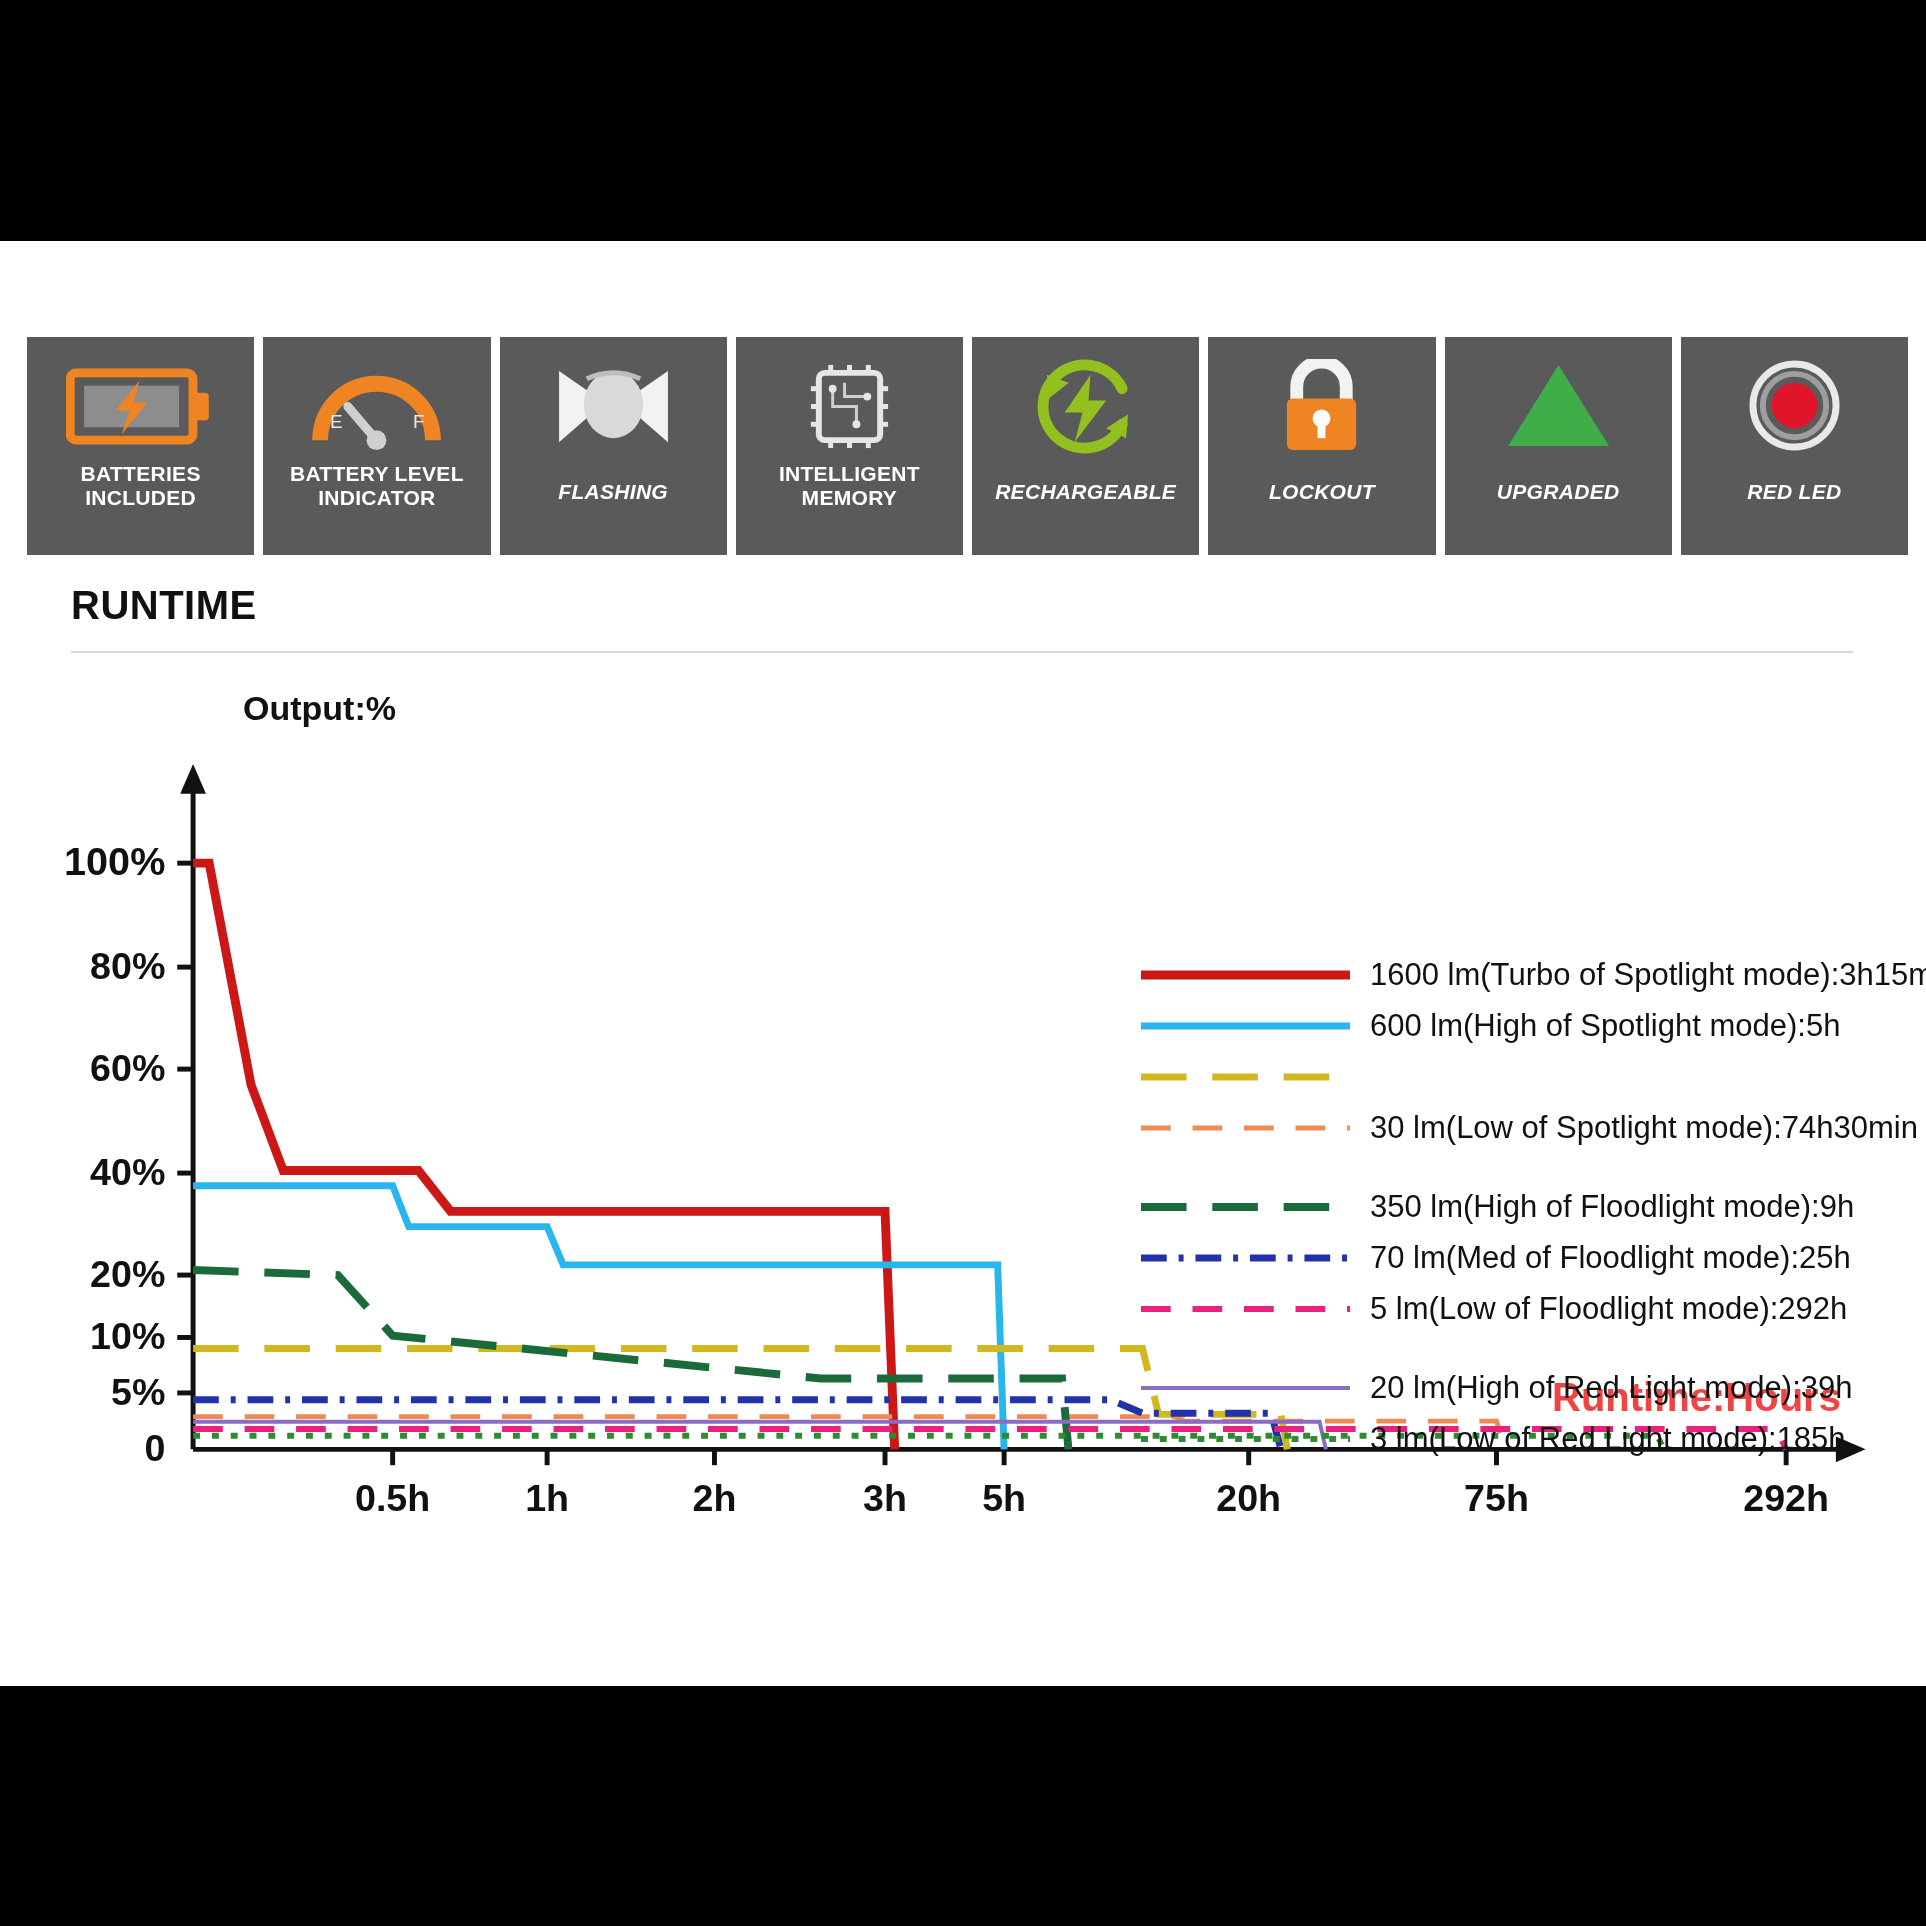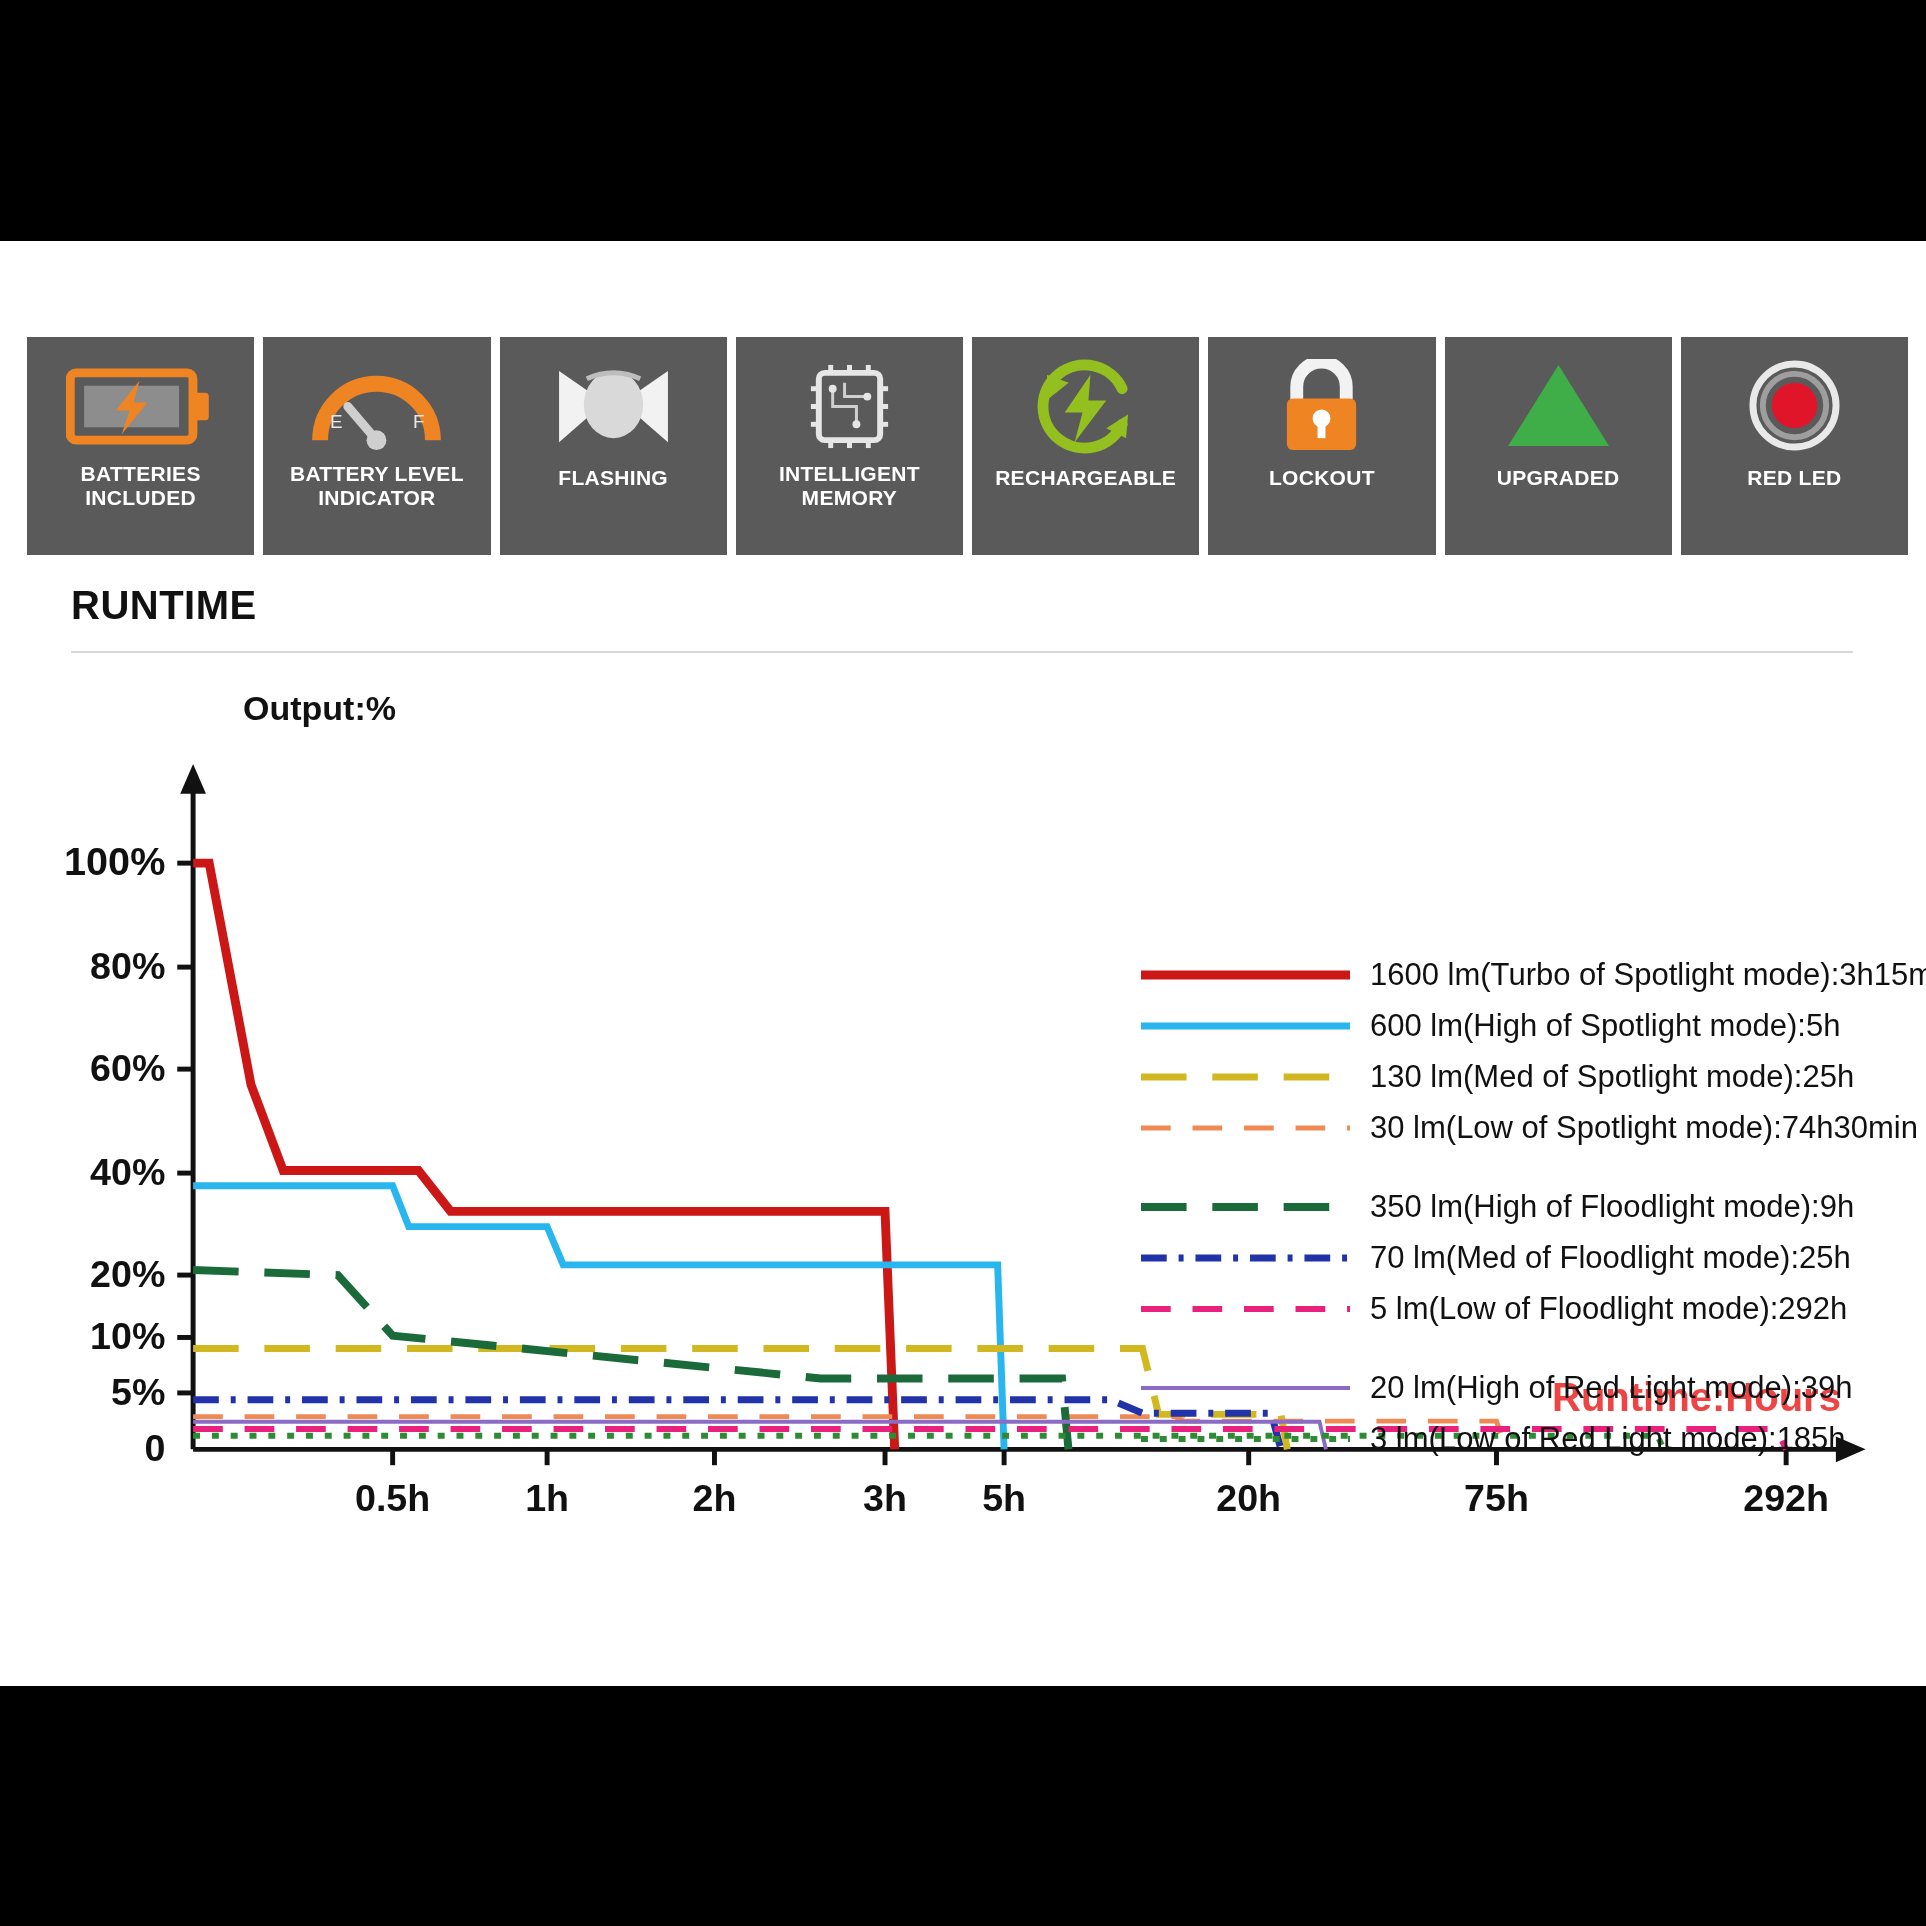--- a/index.html
+++ b/index.html
@@ -5,21 +5,21 @@
   html,body{margin:0;padding:0;background:#000;}
   body{width:1927px;height:1927px;font-family:"Liberation Sans",sans-serif;}
   #page{position:relative;width:1927px;height:1927px;background:#000;}
   #sheet{position:absolute;left:0;top:241px;width:1927px;height:1445px;background:#fff;}
 
   
   .features{position:absolute;left:27px;top:96px;width:1881px;height:218px;display:flex;gap:9px;}
   .feat{flex:1;background:#5a5a5a;display:flex;flex-direction:column;align-items:center;justify-content:flex-start;padding-top:14px;box-sizing:border-box;position:relative;}
   .feat .glyph{height:111px;display:flex;align-items:center;justify-content:center;}
   .feat .caption{color:#fff;font-size:21px;font-weight:bold;line-height:1.12;text-align:center;letter-spacing:0.3px;padding:0 4px;}
-  .feat.one-line .caption{margin-top:4px;}
+  .feat.one-line .caption{margin-top:18px;font-style:italic;}
 
   
   .runtime-title{position:absolute;left:71px;top:342px;font-size:40px;font-weight:bold;color:#111;letter-spacing:0.5px;}
   .rule{position:absolute;left:71px;top:410px;width:1782px;height:2px;background:#d8d8d8;}
 
   
   .chart-wrap{position:absolute;left:0;top:426px;width:1927px;height:1030px;}
   svg{display:block;}
 
   .legend{position:absolute;left:1139px;top:282px;}
@@ -243,21 +243,20 @@
                 </svg>
               </div>
               <div class="legend-label">600 lm(High of  Spotlight mode):5h</div>
             </div>
             <div class="legend-row">
               <div class="legend-swatch">
                 <svg width="213" height="20" viewBox="0 0 215 20">
                   <line x1="2" y1="10" x2="213" y2="10" stroke="#d2b820" stroke-width="7" stroke-dasharray="46 26"></line>
                 </svg>
               </div>
-              <div class="legend-label">130 lm(Med of  Spotlight mode):25h</div>
             </div>
             <div class="legend-row">
               <div class="legend-swatch">
                 <svg width="213" height="20" viewBox="0 0 215 20">
                   <line x1="2" y1="10" x2="213" y2="10" stroke="#f08a55" stroke-width="5" stroke-dasharray="30 22"></line>
                 </svg>
               </div>
               <div class="legend-label">30 lm(Low of  Spotlight mode):74h30min</div>
             </div>
             <div class="legend-gap"></div>

